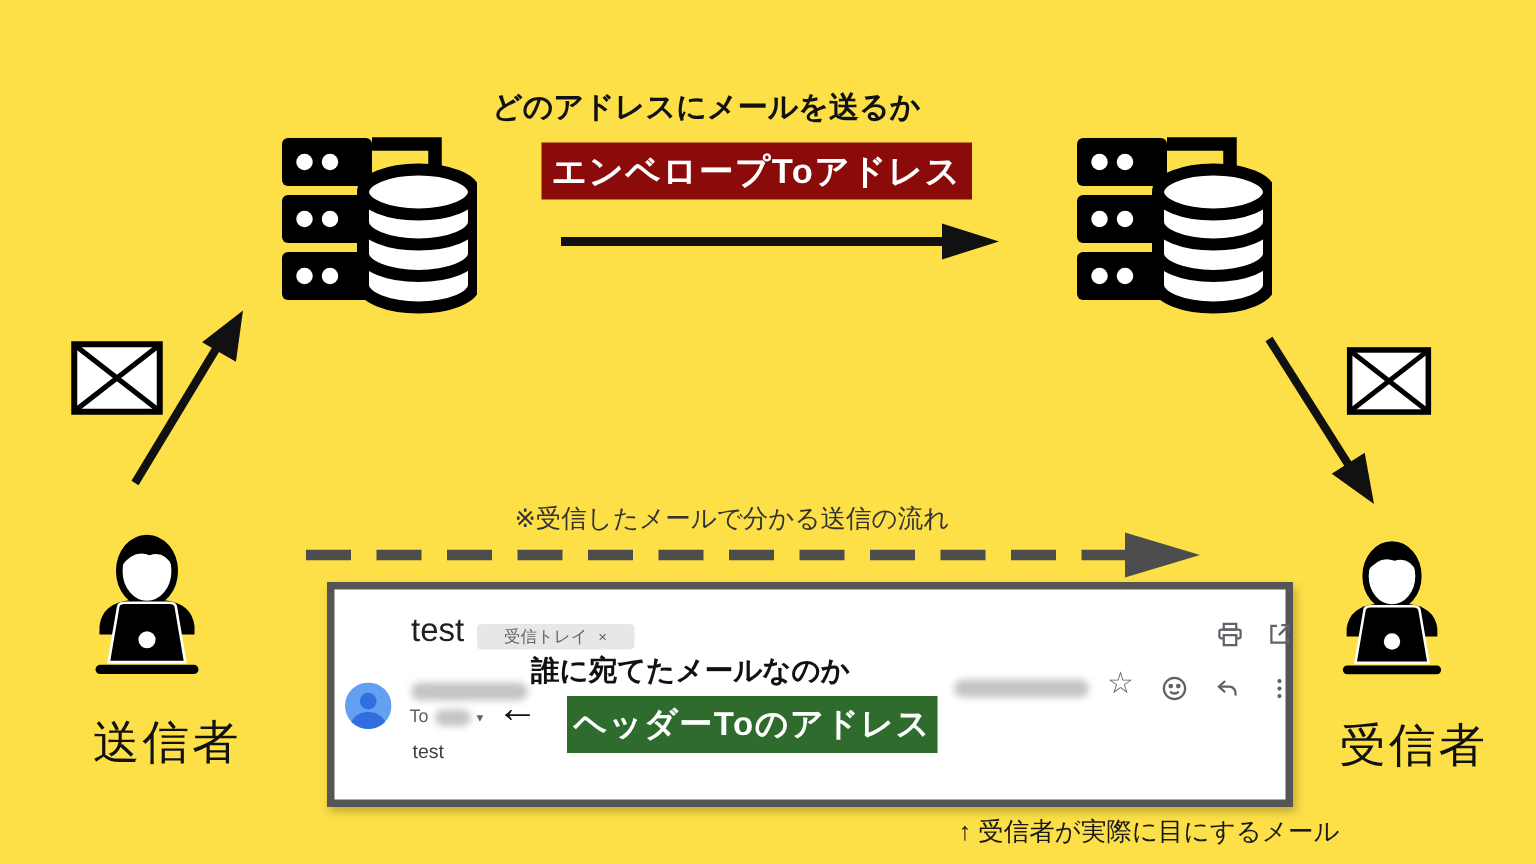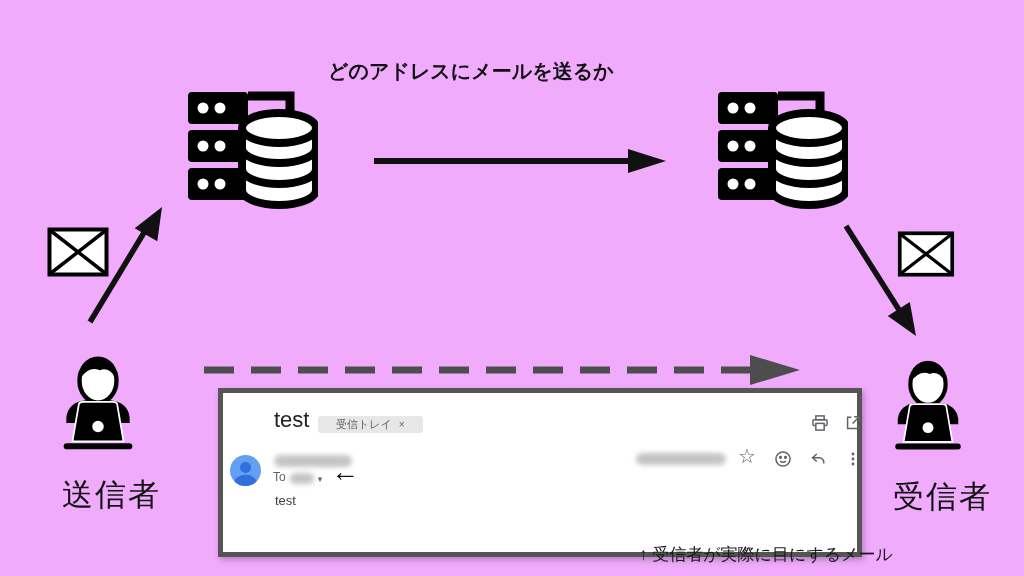--- a/index.html
+++ b/index.html
@@ -1,28 +1,28 @@
 <!DOCTYPE html>
 <html><head>
 <meta charset="utf-8">
 <style>
   * { margin:0; padding:0; box-sizing:border-box; }
   html,body { width:1024px; height:576px; background:#fff; overflow:hidden; }
   body { font-family:"Liberation Sans","DejaVu Sans",sans-serif; }
-  #canvas { position:relative; width:1024px; height:576px; background:#f0abfc; }
+  #canvas { position:relative; width:1024px; height:576px; background:#fde047; }
   .abs { position:absolute; }
   .jp-bold { font-weight:bold; color:#111; }
   .accent-box {
     color:#fff; font-weight:bold; text-align:center;
     display:flex; align-items:center; justify-content:center;
     letter-spacing:1px;
   }
   
   #mail-inset {
-    position:absolute; left:218px; top:388px; width:644px; height:169px;
+    position:absolute; left:218px; top:388px; width:644px; height:150px;
     background:#fff; border:5px solid #555;
     box-shadow:2px 3px 6px rgba(0,0,0,.25);
   }
   .inset-subject { position:absolute; left:51px; top:14px; font-size:22px; color:#202124; }
   .inset-badge {
     position:absolute; left:95px; top:23px; background:#e7e7e7; color:#5f6368;
     font-size:11px; padding:1px 18px; border-radius:3px; white-space:nowrap;
   }
   .blurred { position:absolute; background:#c4c4c4; border-radius:6px; filter:blur(2.5px); }
   .gray-ic { position:absolute; width:20px; height:20px; }
@@ -36,20 +36,21 @@
   .person-label { font-size:31px; color:#111; letter-spacing:2px; }
   svg { display:block; }
 </style>
 </head>
 <body>
 
 <div id="canvas">
 
   <div class="abs jp-bold" style="left:328px; top:58px; font-size:20px;">どのアドレスにメールを送るか</div>
 
+  <div class="abs accent-box" style="left: 361px; top: 95px; width: 287px; height: 38px; font-size: 23px; background: rgb(139, 11, 11);">エンベロープToアドレス</div>
 
   <svg class="abs" style="left:370px; top:143px;" width="300" height="36" viewBox="0 0 300 36">
     <line x1="4" y1="18" x2="260" y2="18" stroke="#111" stroke-width="6"></line>
     <polygon points="258,6 296,18 258,30" fill="#111"></polygon>
   </svg>
 
   <svg class="abs" style="left:186px; top:86px;" width="132" height="126" viewBox="0 0 132 126">
     <path d="M62 10 H104 V34" fill="none" stroke="#000" stroke-width="9"></path>
     <g fill="#000">
       <rect x="2" y="6" width="60" height="32" rx="4"></rect>
@@ -126,20 +127,21 @@
   <svg class="abs" style="left:886px; top:352px;" width="84" height="116" viewBox="0 0 100 118">
     <path d="M14 70 Q16 52 38 50 L62 50 Q84 52 86 70 L86 76 L14 76 Z" fill="#000"></path>
     <ellipse cx="50" cy="28" rx="21" ry="25" fill="#fff" stroke="#000" stroke-width="5"></ellipse>
     <path d="M30 25 Q27 3 50 3 Q73 3 70 25 Q63 12 52 16 Q40 11 30 25 Z" fill="#000"></path>
     <path d="M28 56 Q28 52 33 52 L67 52 Q72 52 72 56 L79 97 L21 97 Z" fill="#000" stroke="#fff" stroke-width="2"></path>
     <circle cx="50" cy="80" r="6.5" fill="#fff"></circle>
     <rect x="11" y="99" width="78" height="7" rx="3.5" fill="#000"></rect>
   </svg>
   <div class="abs person-label" style="left:893px; top:476px;text-align:center;">受信者</div>
 
+  <div class="abs" style="left:343px; top:334px; font-size:17px; color:#333;">※受信したメールで分かる送信の流れ</div>
   <svg class="abs" style="left:202px; top:352px;" width="604" height="36" viewBox="0 0 604 36">
     <line x1="2" y1="18" x2="548" y2="18" stroke="#4D4D4D" stroke-width="7" stroke-dasharray="30 17"></line>
     <polygon points="548,3 598,18 548,33" fill="#4D4D4D"></polygon>
   </svg>
 
   <div id="mail-inset">
 
     <div class="inset-subject">test</div>
     <div class="inset-badge">
       <span>受信トレイ</span>
@@ -154,29 +156,31 @@
         </defs>
       <circle cx="15" cy="15" r="15" fill="#63A0F2"></circle>
       <g clip-path="url(#avc)" fill="#2F6FDE">
         <circle cx="15" cy="12" r="5.4"></circle>
         <path d="M2 32 Q4 19 15 19 Q26 19 28 32 Z"></path>
       </g>
     </svg>
 
     <div class="blurred" style="left:51px; top:62px; width:78px; height:12px;"></div>
 
+    <div class="q-text" style="left:131px; top:41px; font-size:19px;">誰に宛てたメールなのか</div>
 
     <div class="to-row">
       <span>To</span>
       <span class="blurred" style="position:static; width:24px; height:11px; display:inline-block;"></span>
       <span class="tri">▾</span>
     </div>
 
     <div class="left-arrow-glyph">←</div>
 
+    <div class="abs accent-box" style="left: 155px; top: 71px; width: 247px; height: 38px; font-size: 22px; background: rgb(46, 107, 44);">ヘッダーToのアドレス</div>
 
     <div class="inset-body">test</div>
 
     <div class="blurred" style="left:413px; top:60px; width:90px; height:12px;"></div>
 
     <svg class="gray-ic" style="left:587px; top:20px;" viewBox="0 0 24 24" fill="none" stroke="#5F6368" stroke-width="1.8">
       <rect x="7" y="3.5" width="10" height="4.5"></rect>
       <rect x="3.5" y="8" width="17" height="7" rx="1.5"></rect>
       <rect x="7" y="12.5" width="10" height="8" fill="#fff"></rect>
     </svg>

